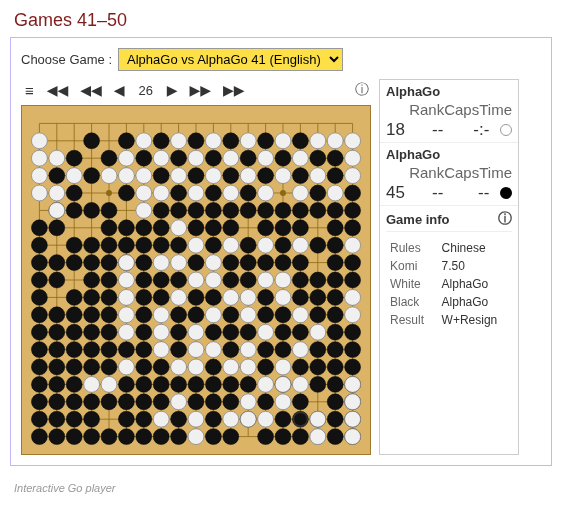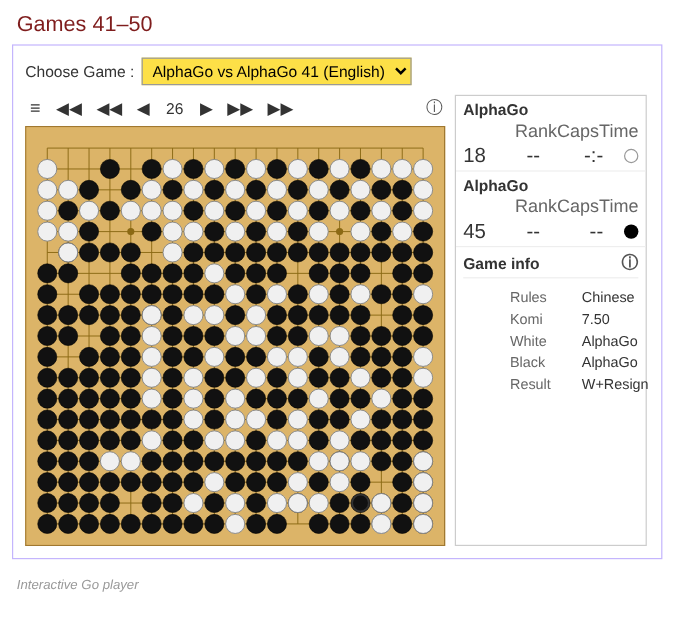--- a/index.html
+++ b/index.html
@@ -101,21 +101,21 @@
     .go-board-wrapper {
       width: 350px;
       height: 350px;
       background: #dcb468;
       position: relative;
       border: 1px solid #a07830;
     }
 
     
     .side-panel {
-      width: 160px;
+      width: 140px;
       border: 1px solid #ccc;
       font-size: 12px;
       flex-shrink: 0;
     }
 
     .player-row {
       padding: 4px 6px 2px;
       border-bottom: 1px solid #eee;
     }
     .player-name {
@@ -163,21 +163,20 @@
       border-bottom: 1px solid #eee;
       padding-bottom: 3px;
     }
     .info-icon {
       font-size: 14px;
       color: #555;
       cursor: pointer;
     }
     .game-info-table {
       width: 100%;
-      margin-left: 35px;
     }
     .game-info-table tr td {
       padding: 1px 2px;
       vertical-align: top;
     }
     .game-info-table tr td:first-child {
       color: #666;
       padding-right: 6px;
       white-space: nowrap;
     }

